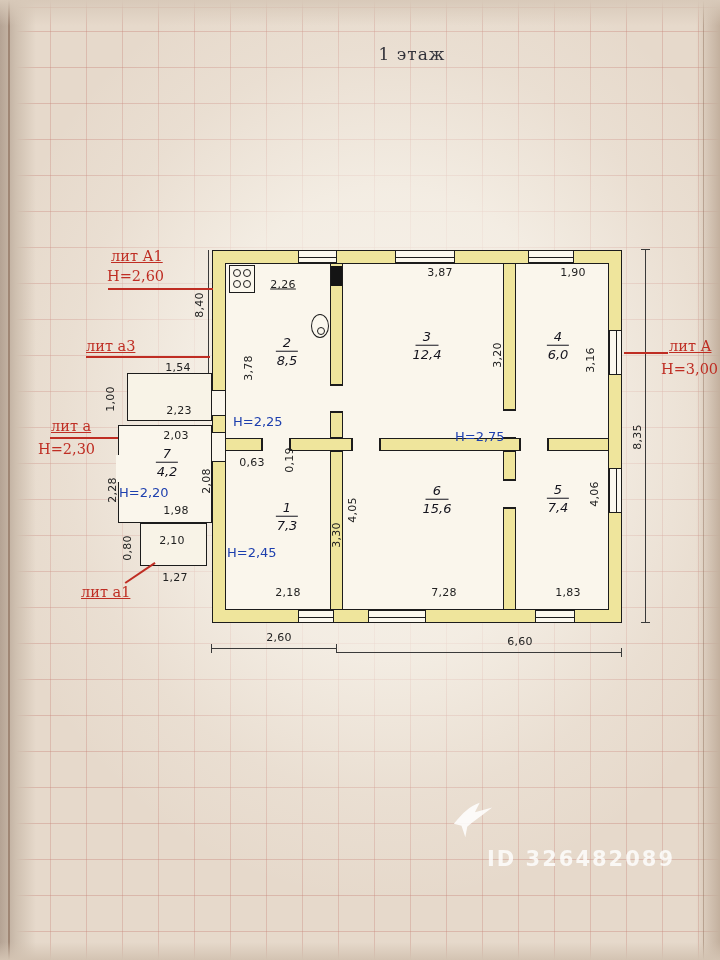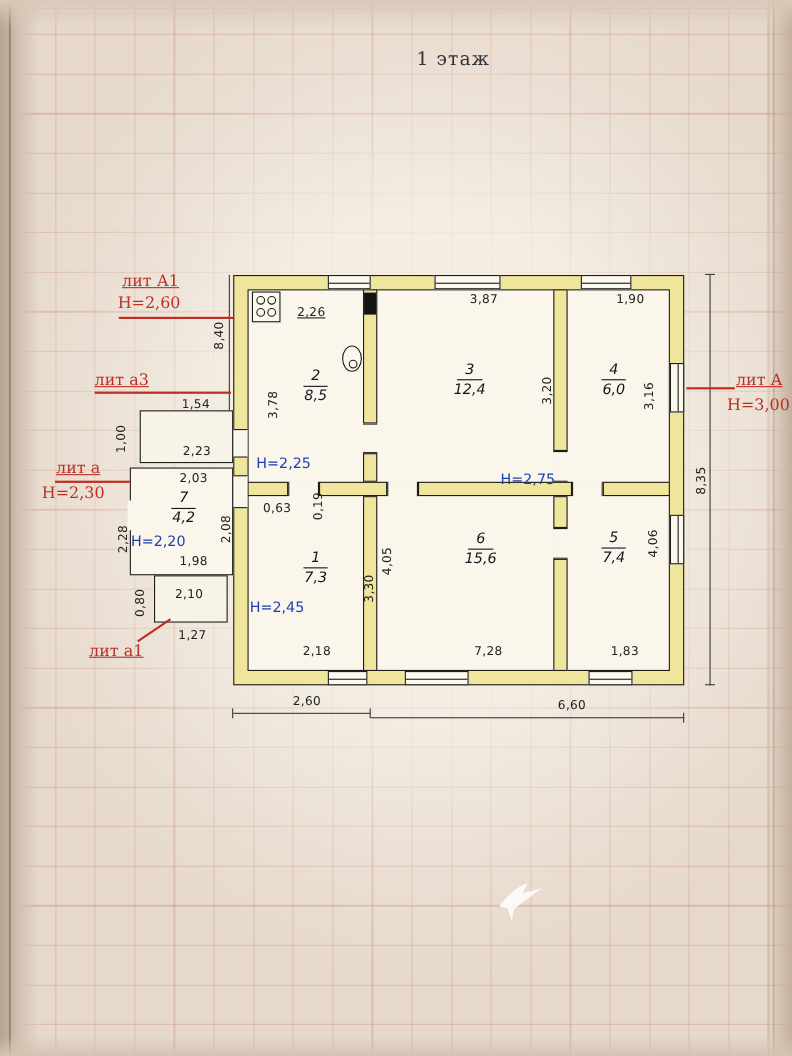--- a/index.html
+++ b/index.html
@@ -222,14 +222,15 @@
 
   <div class="red u" style="left:669px;top:338px;">лит А</div>
   <div class="red" style="left:661px;top:361px;">Н=3,00</div>
   <div class="rline" style="left:624px;top:352px;width:44px;"></div>
 
   <div class="wm-bird">
     <svg width="46" height="46" viewBox="0 0 48 48">
       <path d="M4 30 C14 18 20 12 31 8 L26 18 L44 13 C34 21 26 26 18 33 L16 44 L12 32 Z" fill="rgba(255,255,255,0.85)"></path>
     </svg>
   </div>
+  <div class="wm-id">ID 326482089</div>
 
 </div>
 
 </body></html>

